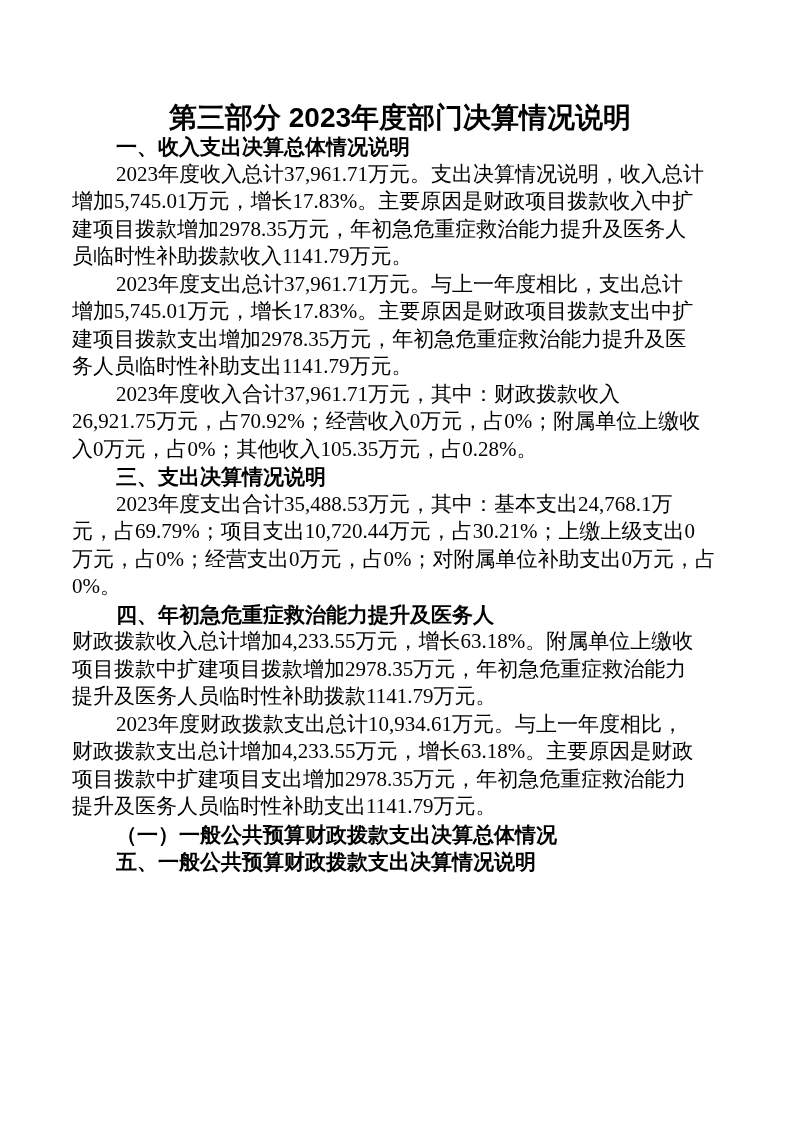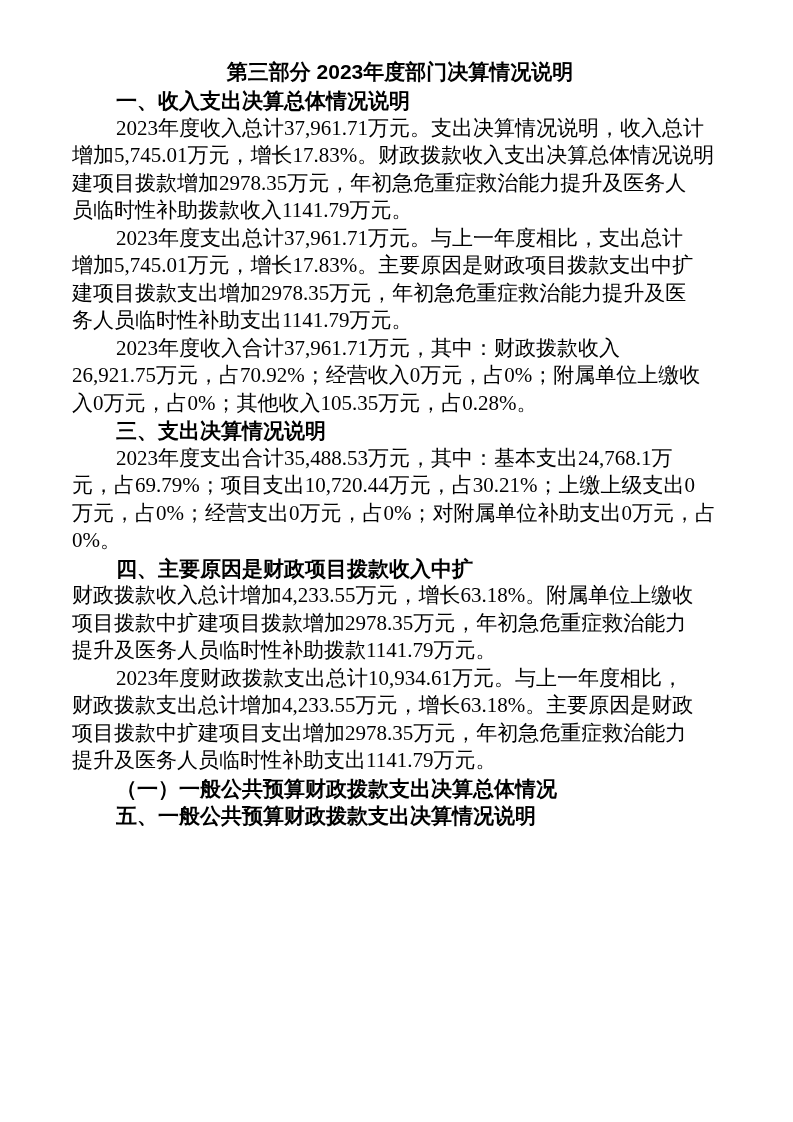--- a/index.html
+++ b/index.html
@@ -15,24 +15,24 @@
     color: #000000;
     overflow: hidden;
   }
   .content {
     position: absolute;
     left: 72px;
     top: 0;
     width: 656px;
   }
   .doc-title {
-    margin-top: 56px;
+    margin-top: 102px;
     font-family: "Liberation Sans", "DejaVu Sans", sans-serif;
     font-weight: 700;
-    font-size: 21px;
+    font-size: 28px;
     line-height: 31px;
     text-align: center;
     white-space: nowrap;
   }
   .doc-body {
     font-family: "Liberation Serif", "DejaVu Serif", serif;
     font-size: 21px;
     line-height: 27.5px;
   }
   .heading {
@@ -52,36 +52,36 @@
 </style>
 </head>
 <body>
 
 <div class="page">
   <div class="content">
     <div class="doc-title">第三部分 2023年度部门决算情况说明</div>
     <div class="doc-body">
         <div class="heading">一、收入支出决算总体情况说明</div>
         <div class="line first">2023年度收入总计37,961.71万元。支出决算情况说明，收入总计</div>
-        <div class="line">增加5,745.01万元，增长17.83%。财政拨款收入支出决算总体情况说明</div>
+        <div class="line">增加5,745.01万元，增长17.83%。主要原因是财政项目拨款收入中扩</div>
         <div class="line">建项目拨款增加2978.35万元，年初急危重症救治能力提升及医务人</div>
         <div class="line">员临时性补助拨款收入1141.79万元。</div>
         <div class="line first">2023年度支出总计37,961.71万元。与上一年度相比，支出总计</div>
         <div class="line">增加5,745.01万元，增长17.83%。主要原因是财政项目拨款支出中扩</div>
         <div class="line">建项目拨款支出增加2978.35万元，年初急危重症救治能力提升及医</div>
         <div class="line">务人员临时性补助支出1141.79万元。</div>
         <div class="line first">2023年度收入合计37,961.71万元，其中：财政拨款收入</div>
         <div class="line">26,921.75万元，占70.92%；经营收入0万元，占0%；附属单位上缴收</div>
         <div class="line">入0万元，占0%；其他收入105.35万元，占0.28%。</div>
         <div class="heading">三、支出决算情况说明</div>
         <div class="line first">2023年度支出合计35,488.53万元，其中：基本支出24,768.1万</div>
         <div class="line">元，占69.79%；项目支出10,720.44万元，占30.21%；上缴上级支出0</div>
         <div class="line">万元，占0%；经营支出0万元，占0%；对附属单位补助支出0万元，占</div>
         <div class="line">0%。</div>
-        <div class="heading">四、主要原因是财政项目拨款收入中扩</div>
+        <div class="heading">四、年初急危重症救治能力提升及医务人</div>
         <div class="line">财政拨款收入总计增加4,233.55万元，增长63.18%。附属单位上缴收</div>
         <div class="line">项目拨款中扩建项目拨款增加2978.35万元，年初急危重症救治能力</div>
         <div class="line">提升及医务人员临时性补助拨款1141.79万元。</div>
         <div class="line first">2023年度财政拨款支出总计10,934.61万元。与上一年度相比，</div>
         <div class="line">财政拨款支出总计增加4,233.55万元，增长63.18%。主要原因是财政</div>
         <div class="line">项目拨款中扩建项目支出增加2978.35万元，年初急危重症救治能力</div>
         <div class="line">提升及医务人员临时性补助支出1141.79万元。</div>
         <div class="heading">（一）一般公共预算财政拨款支出决算总体情况</div>
         <div class="heading">五、一般公共预算财政拨款支出决算情况说明</div>
       </div>

